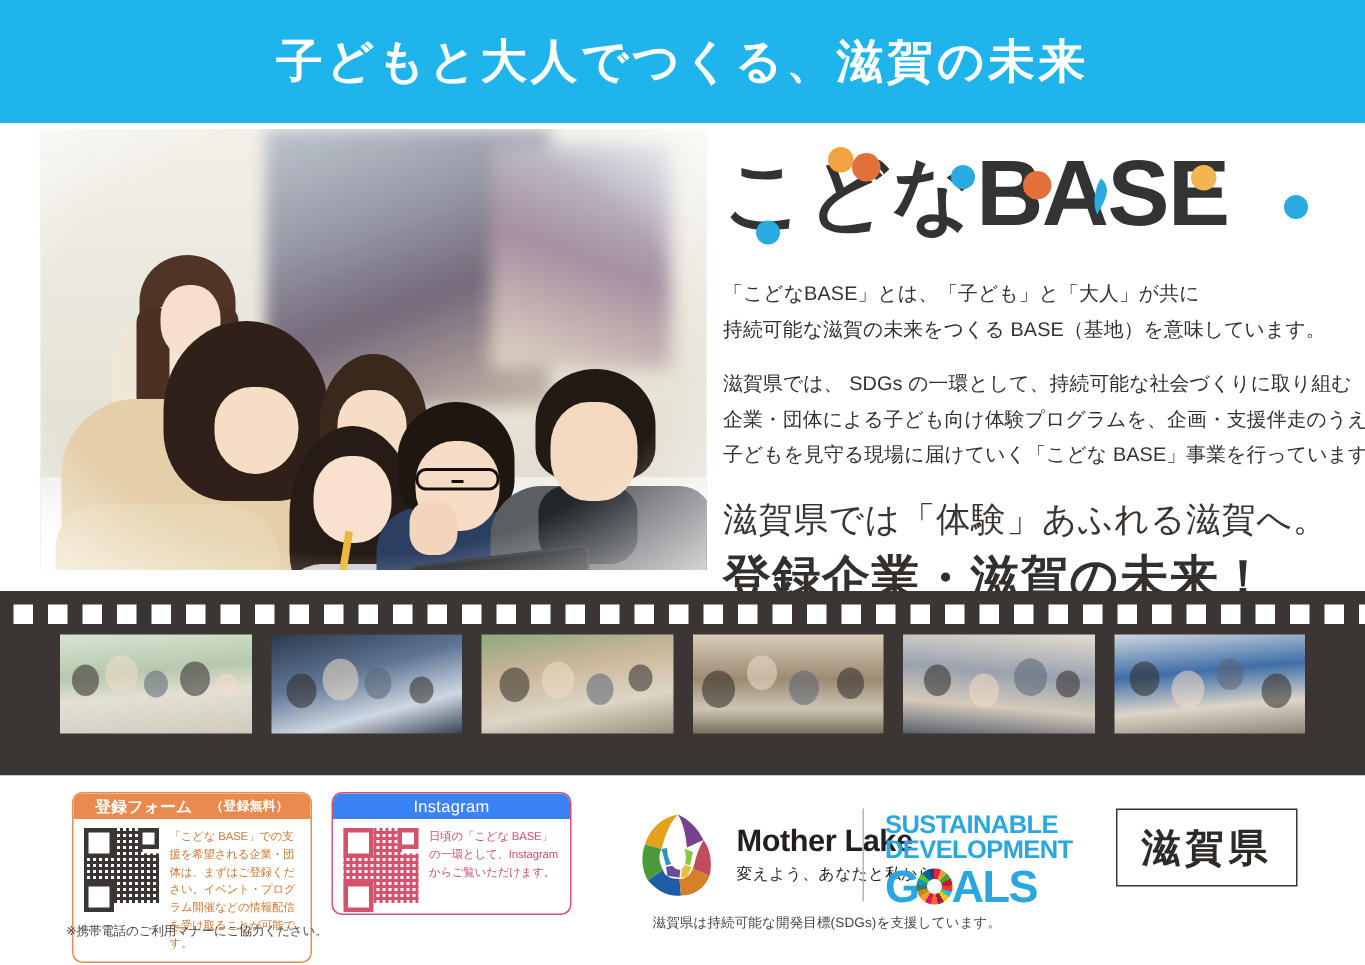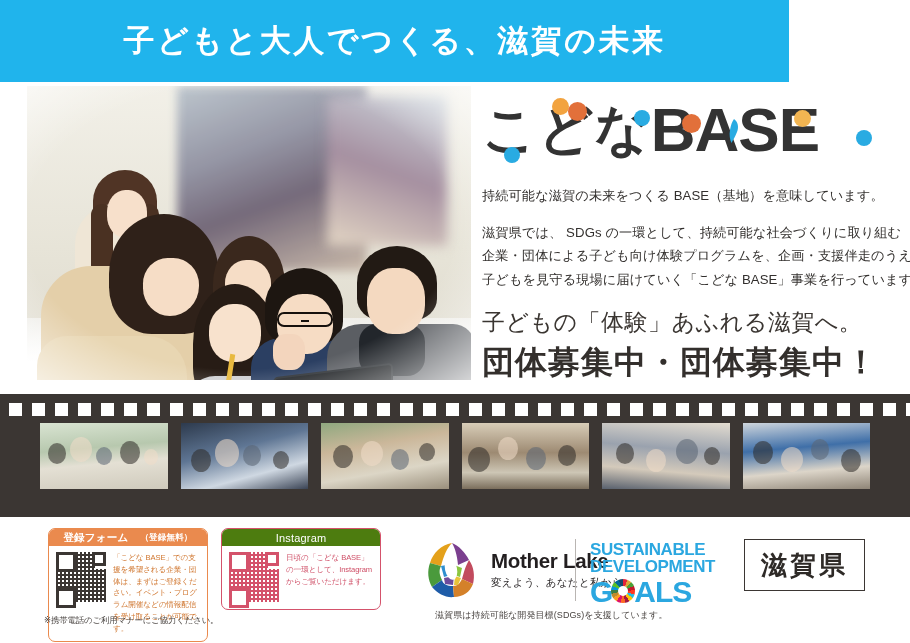--- a/index.html
+++ b/index.html
@@ -6,21 +6,21 @@
   html, body {
     width: 910px; height: 643px;
     background: #ffffff;
     font-family: "Liberation Sans", "DejaVu Sans", sans-serif;
     overflow: hidden;
   }
   .poster { position: relative; width: 910px; height: 643px; background: #fff; }
 
   
   .header-band {
-    position: absolute; left: 0; top: 0; width: 789px; height: 82px;
+    position: absolute; left: 0; top: 0; width: 910px; height: 82px;
     background: #20b4ec;
     display: flex; align-items: center; justify-content: center;
   }
   .header-title {
     color: #ffffff;
     font-size: 31px;
     font-weight: 700;
     letter-spacing: 2.5px;
     white-space: nowrap;
   }
@@ -180,21 +180,21 @@
   .qr-code::after  { left:0; top:36px; }
   .qr-marks { position:absolute; right:0; top:0; width:14px; height:14px; border:3px solid currentColor; background:#fff; }
   .qr-text { font-size: 7.6px; line-height: 1.55; letter-spacing: -.1px; }
 
   #registration-card { left: 48px; width: 160px; border: 1.6px solid #ea8a4e; }
   #registration-card .qr-head { background: #ea8a4e; }
   #registration-card .qr-code { color: #3b3633; }
   #registration-card .qr-text { color: #d0762f; }
 
   #instagram-card { left: 221px; width: 160px; border: 1.6px solid #d4526b; }
-  #instagram-card .qr-head { background: #4d7c0f; font-size: 11px; font-weight: 400; }
+  #instagram-card .qr-head { background: #3b82f6; font-size: 11px; font-weight: 400; }
   #instagram-card .qr-code { color: #d4526b; }
   #instagram-card .qr-text { color: #cf4f67; }
 
   .note-mobile {
     position: absolute; left: 44px; top: 98px;
     font-size: 8.4px; color: #4a4542; letter-spacing: -.1px;
   }
 
   
   .mlg { position: absolute; left: 423px; top: 24px; display: flex; align-items: center; gap: 10px; }
@@ -290,32 +290,33 @@
       <i class="logo-dot dot-d"></i>
       <i class="logo-dot dot-e"></i>
       <i class="logo-dot dot-f"></i>
       <i class="logo-dot dot-g"></i>
       <svg width="14" height="26" viewBox="0 0 14 26" style="position:absolute;left:245px;top:26px;">
         <path d="M7 1 C11 4 12 9 10 14 C8.5 18 6 22 4.5 25 C3 22 2 17 3 12 C3.8 7.5 5 3.5 7 1 Z" fill="#29abe2"></path>
       </svg>
     </div>
 
     <div class="body-block">
+      <div class="body-line">「こどなBASE」とは、「子ども」と「大人」が共に</div>
       <div class="body-line">持続可能な滋賀の未来をつくる BASE（基地）を意味しています。</div>
     </div>
 
     <div class="body-block second">
       <div class="body-line">滋賀県では、 SDGs の一環として、持続可能な社会づくりに取り組む</div>
       <div class="body-line">企業・団体による子ども向け体験プログラムを、企画・支援伴走のうえ、</div>
       <div class="body-line">子どもを見守る現場に届けていく「こどな BASE」事業を行っています。</div>
     </div>
 
     <div class="tagline-wrap">
-      <div class="tagline-1">子どもの「体験」あふれる滋賀へ。</div>
-      <div class="tagline-2">団体募集中・団体募集中！</div>
+      <div class="tagline-1">滋賀県では「体験」あふれる滋賀へ。</div>
+      <div class="tagline-2">登録企業・滋賀の未来！</div>
     </div>
   </div>
 
   <div class="filmstrip">
     <div class="sprockets top">
         <i></i>
         <i></i>
         <i></i>
         <i></i>
         <i></i>

